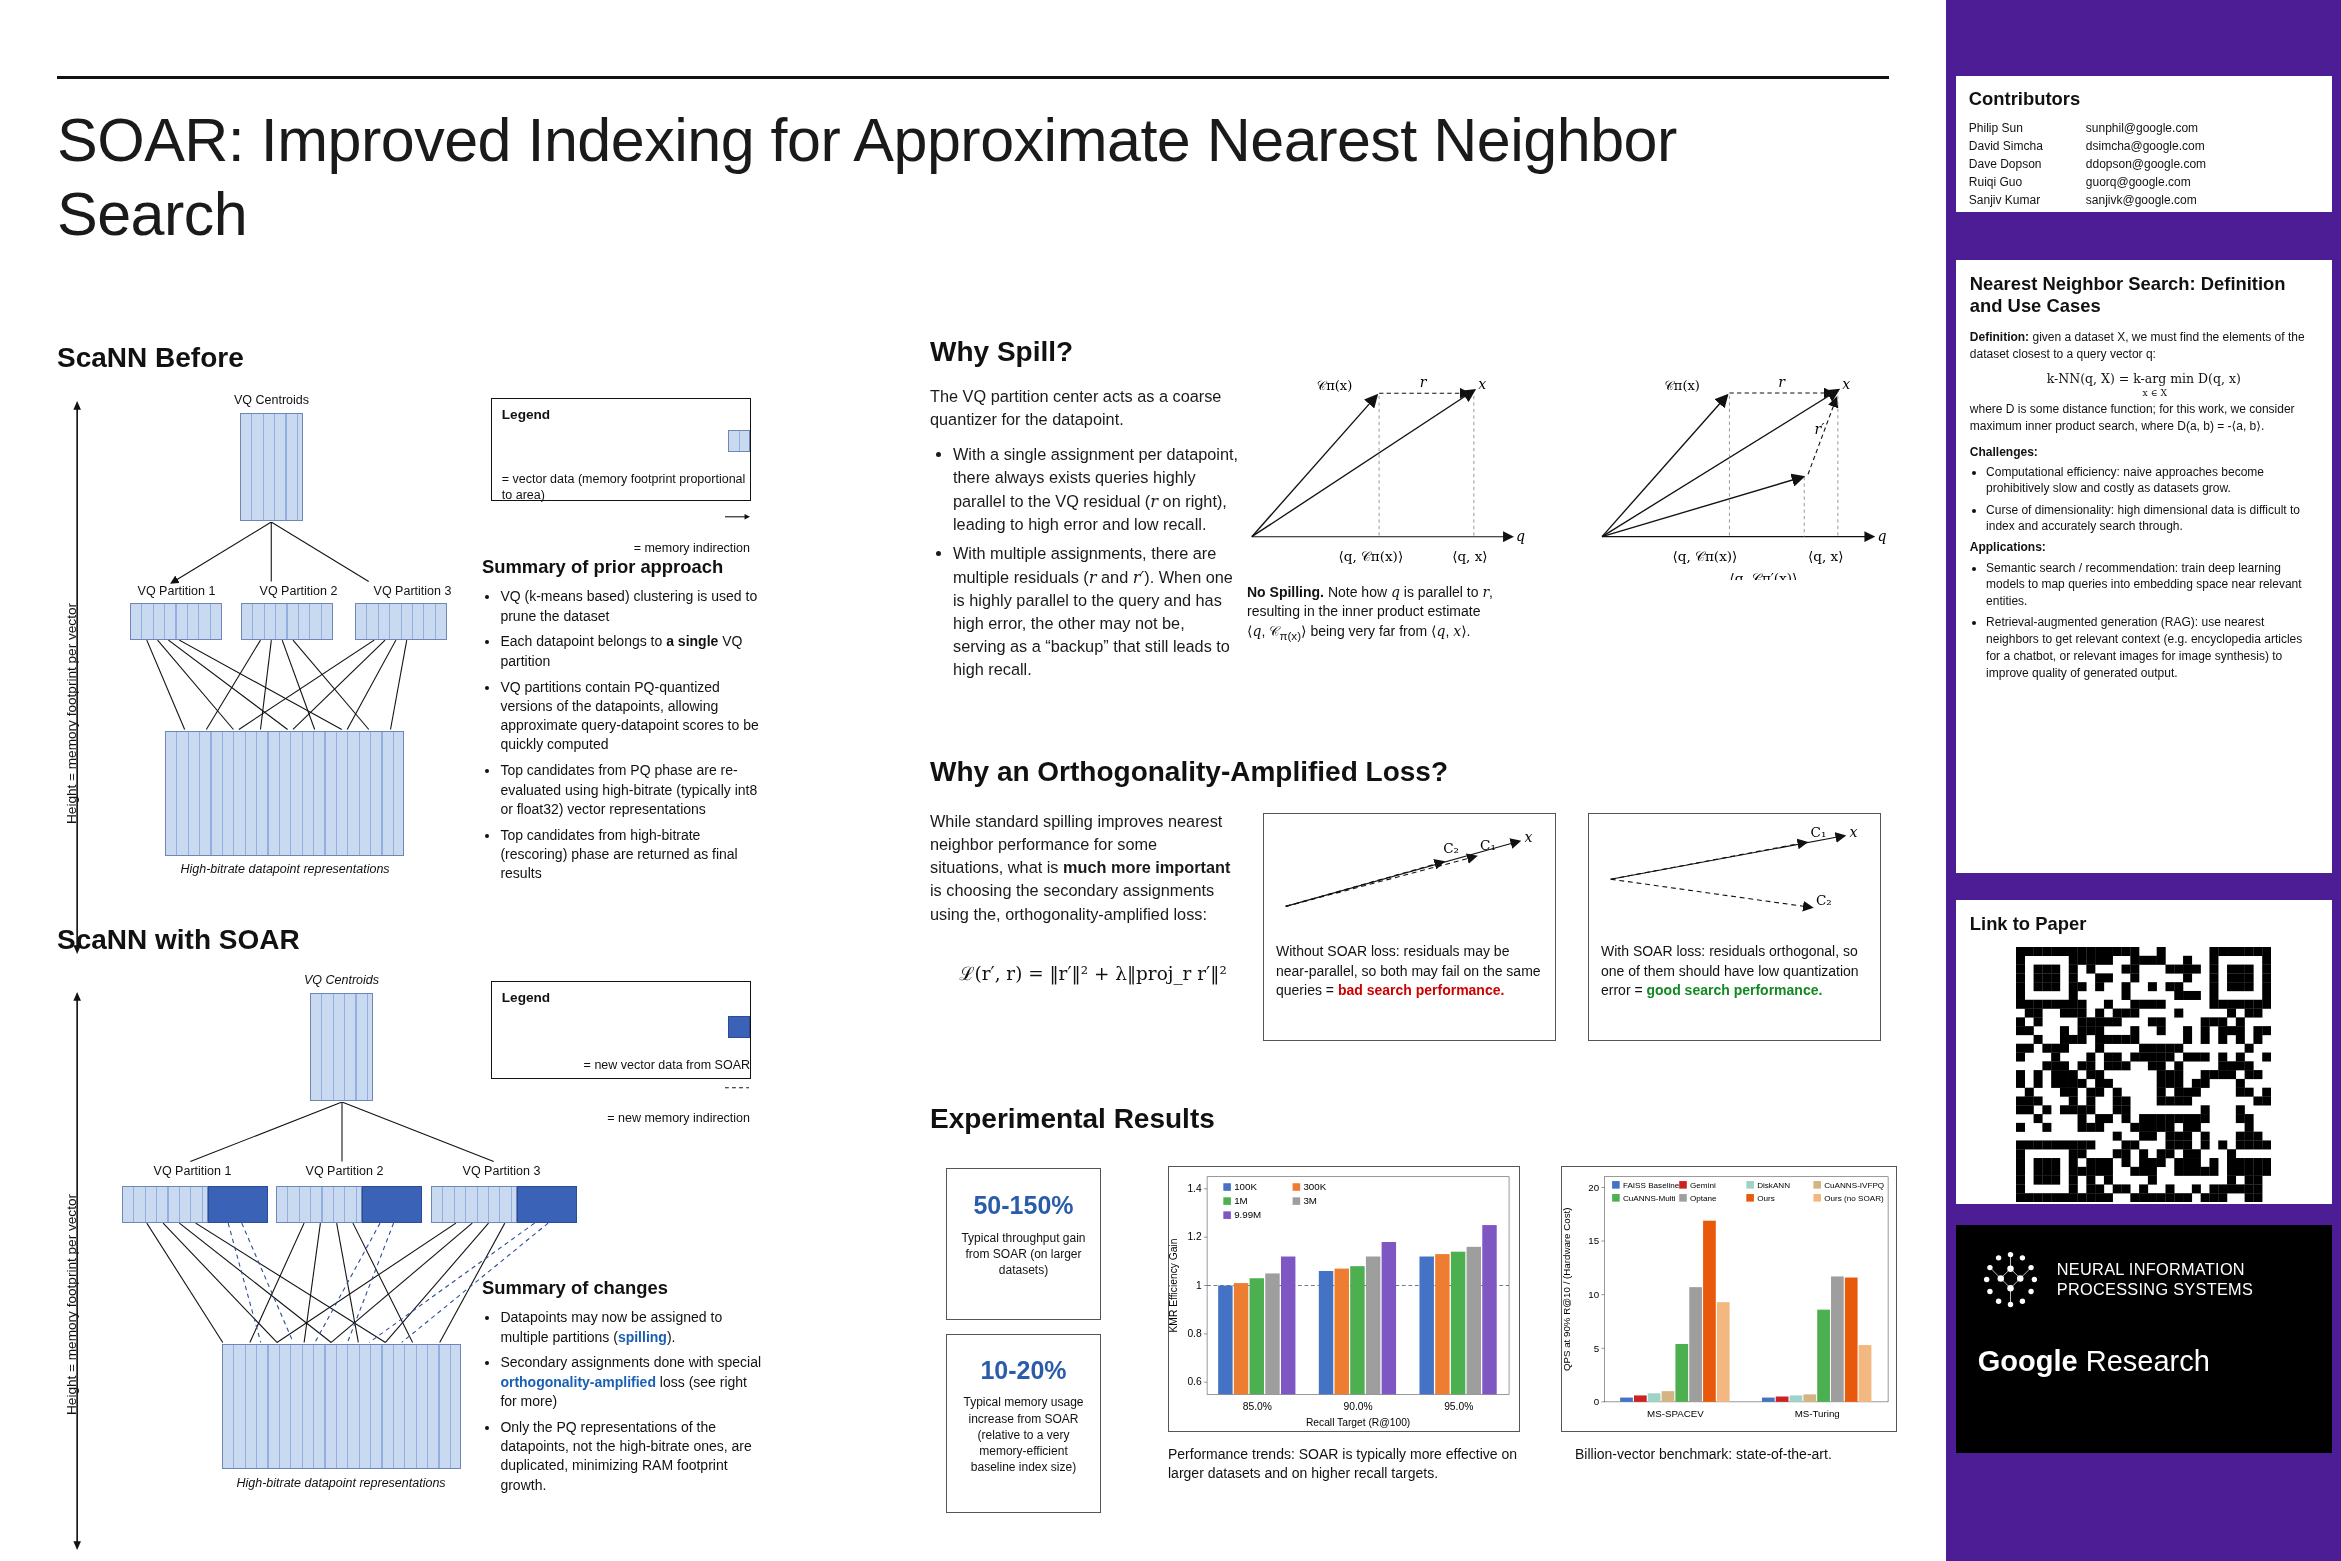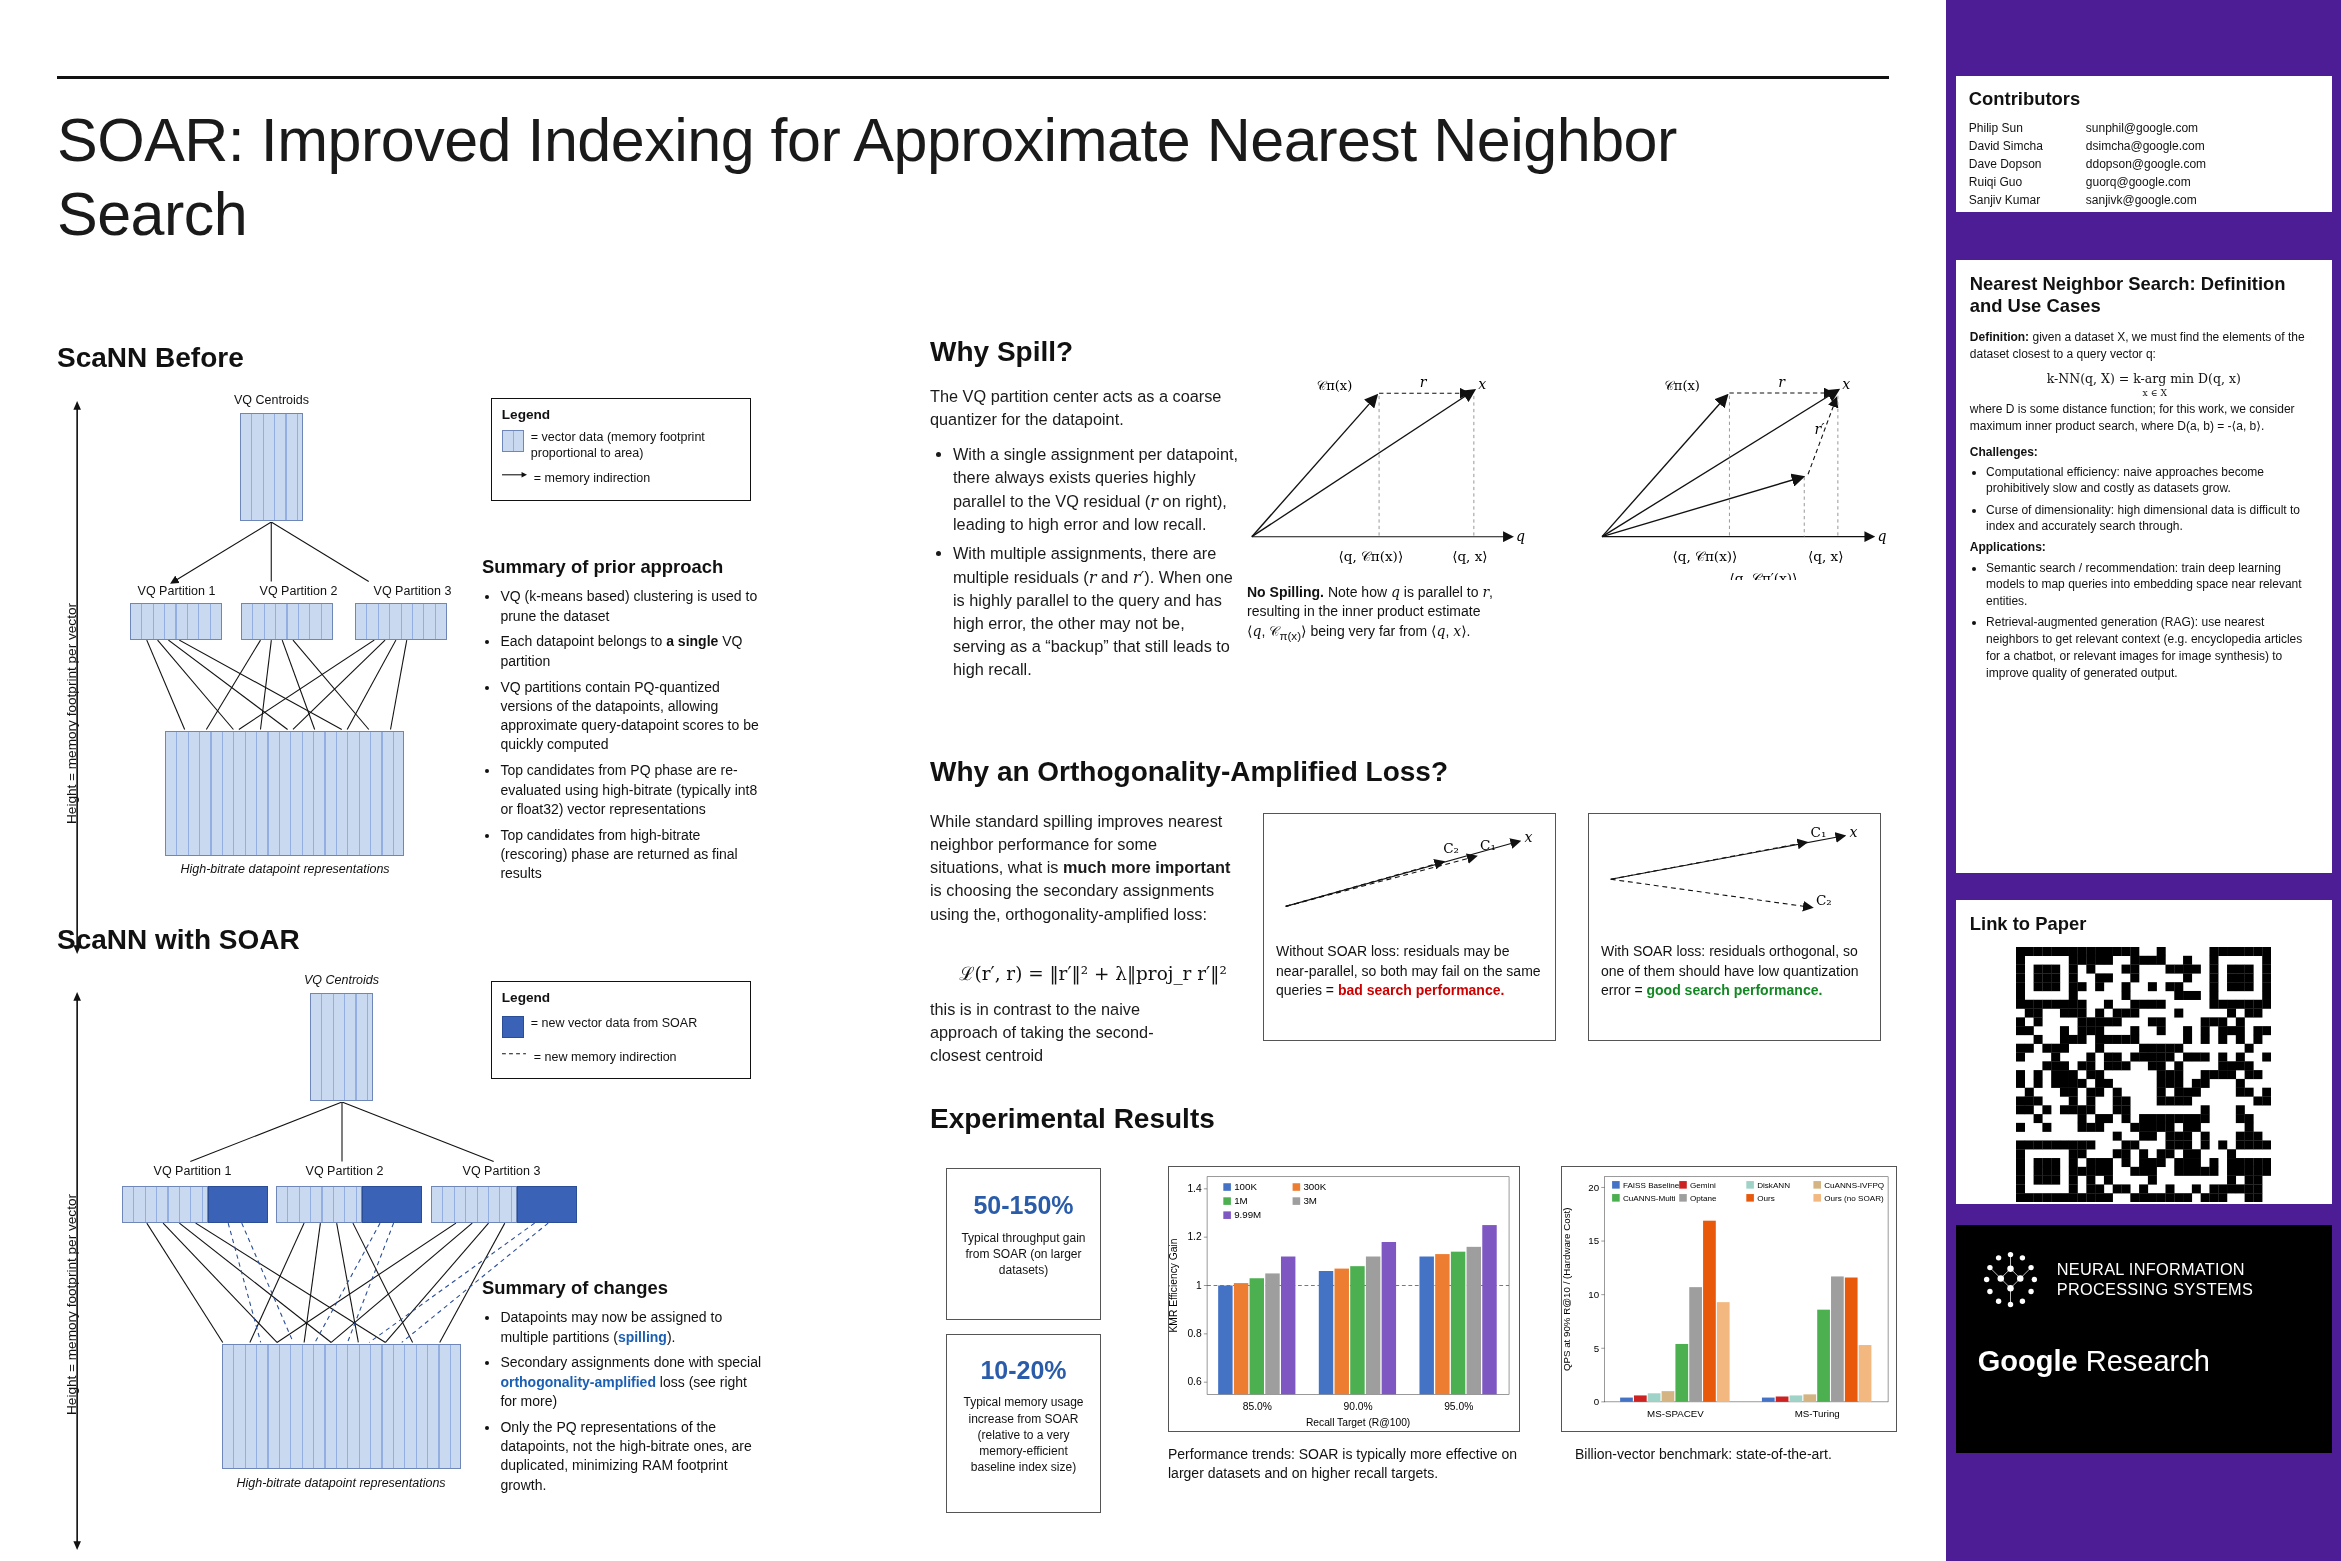--- a/index.html
+++ b/index.html
@@ -38,21 +38,21 @@
   .vqbox.hatch {
     background:
       repeating-linear-gradient(to right, #c9d9f0 0 10.3px, #93aee0 10.3px 11.4px);
   }
   .dark { background:#3a63b8; border:1.1px solid #2a4d96; }
   .lbl { font-size:12.5px; text-align:center; color:#111; }
   .lbl-i { font-size:12.5px; font-style:italic; text-align:center; color:#111; }
   .axis-lbl { font-size:13.6px; color:#111; transform: rotate(-90deg); transform-origin: left top; white-space:nowrap; }
 
   .legendbox { border:1.1px solid #111; background:#fff; }
-  .legend-row { display:flex; align-items:flex-start; gap:7px; font-size:13px; }
+  .legend-row { display:flex; align-items:flex-end; gap:20px; font-size:13px;flex-direction:column; }
 
   
   .frame { border:1.1px solid #555; background:#fff; }
 
   
   .rpanel { position:absolute; left:9.8px; width:376px; background:#fff; }
   .r-h { font-size:18.4px; font-weight:700; color:#111; }
   .r-body { font-size:12px; line-height:1.4; color:#111; }
   .r-body ul { margin:3.3px 0 3.3px 0; padding-left:16.3px; }
   .r-body li { margin-bottom:4.3px; }
@@ -299,21 +299,20 @@
       <text x="150" y="345" font-size="25" font-family="DejaVu Serif">⟨q, 𝒞π(x)⟩</text>
       <text x="400" y="345" font-size="25" font-family="DejaVu Serif">⟨q, x⟩</text>
       <text x="255" y="385" font-size="25" font-family="DejaVu Serif">⟨q, 𝒞π′(x)⟩</text>
     </svg>
 
     <div class="h2" style="position:absolute;left:930px;top:756px;">Why an Orthogonality-Amplified Loss?</div>
     <div class="body" style="position:absolute;left:930px;top:810px;width:304px;">
       While standard spilling improves nearest neighbor performance for some situations, what is <b>much more important</b> is choosing the secondary assignments using the, orthogonality-amplified loss:
     </div>
     <div style="position:absolute;left:941px;top:960px;width:304px;text-align:center;font-family:'DejaVu Serif',serif;font-size:18.4px;">ℒ(r′, r) = ‖r′‖² + λ‖proj_r r′‖²</div>
-    <div class="body" style="position:absolute;left:930px;top:998px;width:271px;">this is in contrast to the naive approach of taking the second-closest centroid</div>
 
     <div class="frame" style="position:absolute;left:1263px;top:813px;width:293px;height:228px;">
       <svg width="291" height="125" style="display:block;" viewBox="0 0 536 230">
         <defs>
             <marker id="ar2" markerWidth="10" markerHeight="10" refX="8" refY="5" orient="auto">
               <path d="M0,0 L10,5 L0,10 z" fill="#111"></path>
             </marker>
           </defs>
         <line x1="40" y1="170" x2="470" y2="50" stroke="#111" stroke-width="2" marker-end="url(#ar2)"></line>
         <text x="480" y="52" font-size="26" font-family="DejaVu Serif" font-style="italic">x</text>

